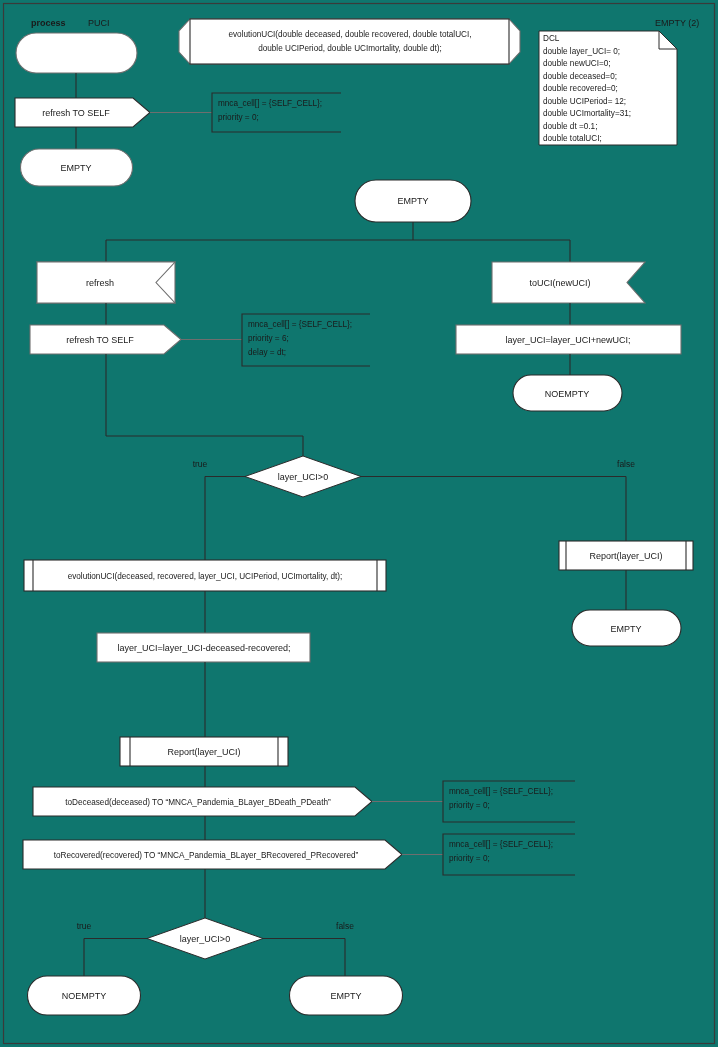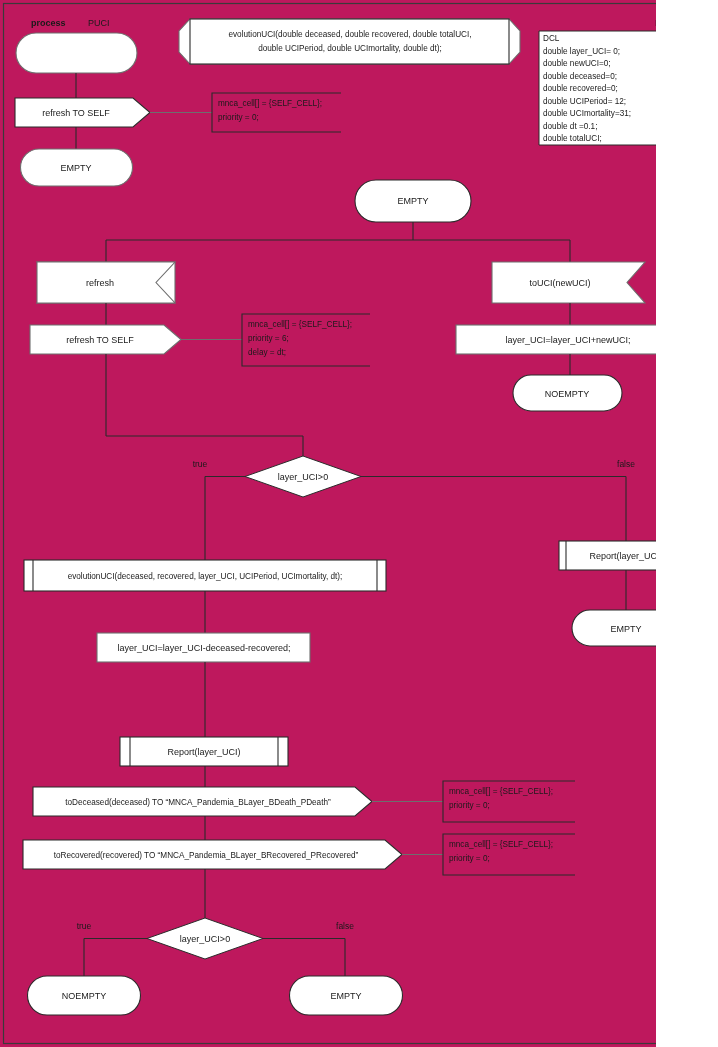--- a/index.html
+++ b/index.html
@@ -2,23 +2,23 @@
 <html><head>
 <meta charset="utf-8">
 <style>
   html, body {
     margin: 0;
     padding: 0;
     background: #ffffff;
   }
   #page {
     position: relative;
-    width: 656px;
+    width: 718px;
     height: 1047px;
-    background: #be185d;
+    background: #0f766e;
     font-family: "Liberation Sans", sans-serif;
     overflow: hidden;
   }
   #diagram {
     position: absolute;
     left: 0;
     top: 0;
     width: 718px;
     height: 1047px;
   }

